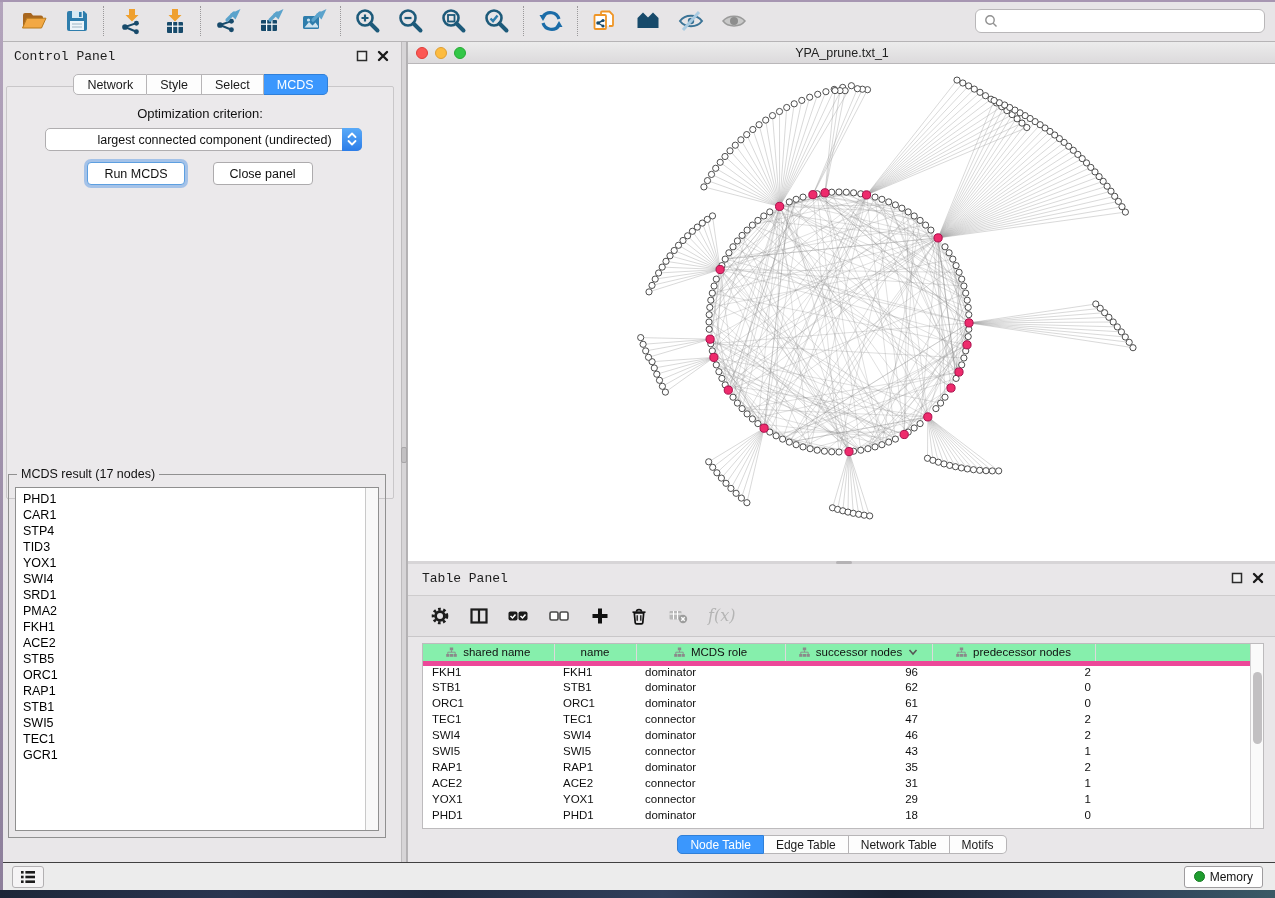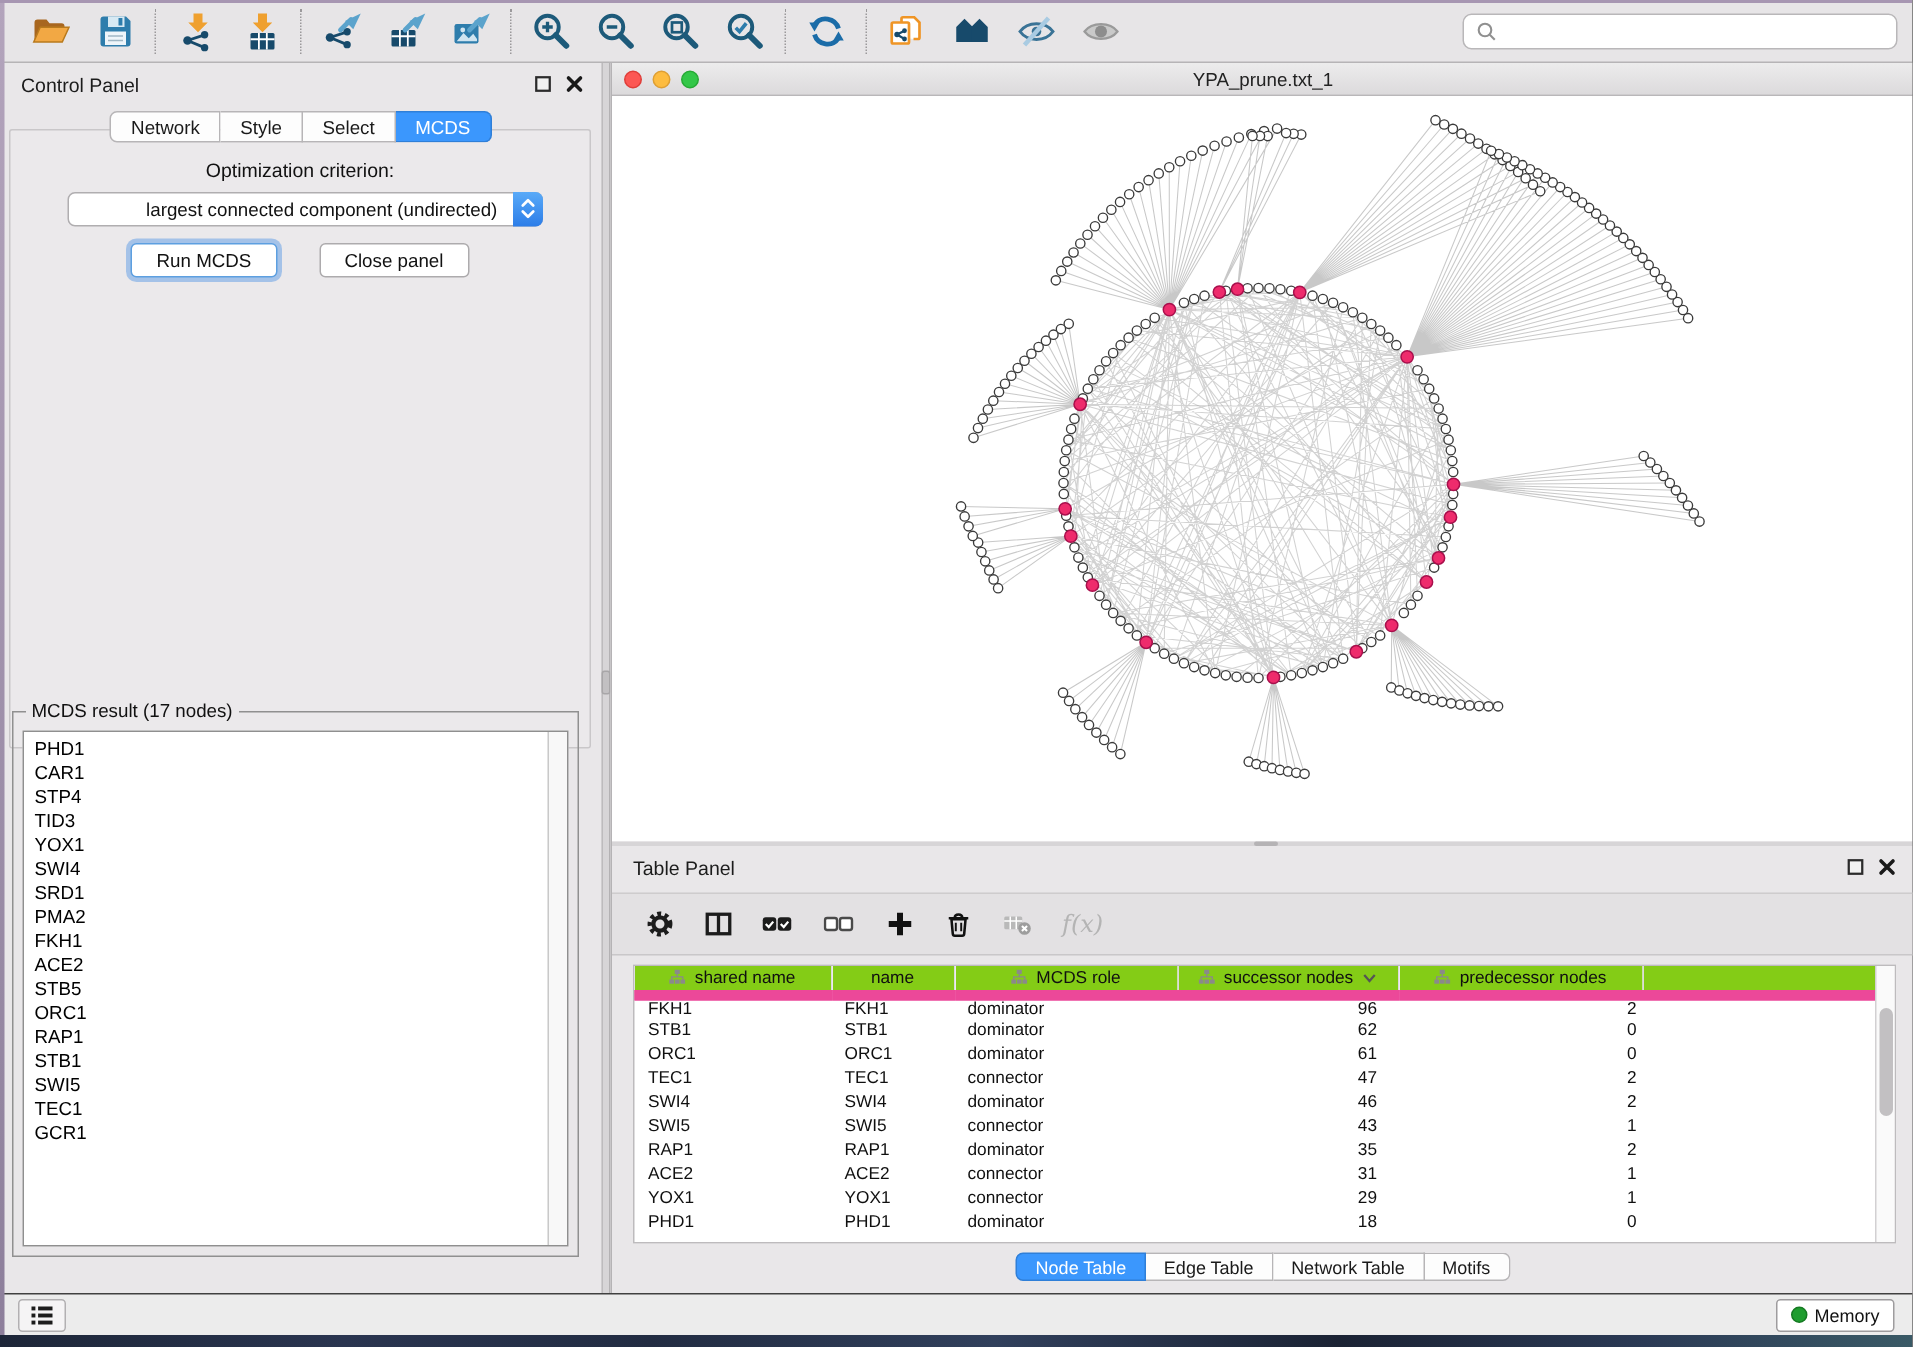--- a/index.html
+++ b/index.html
@@ -13,21 +13,21 @@
 
   
   #toolbar { position:absolute; left:0; top:0; width:1275px; height:42px; background:#e7e5e7; border-bottom:1px solid #b6b4b6; display:flex; align-items:center; padding:0 10px 0 12px; }
   .tb-btn { width:43px; height:36px; display:flex; align-items:center; justify-content:center; flex:0 0 auto; border-radius:4px; }
   .tb-sep { width:1px; height:30px; border-left:1px dotted #9b999b; margin:0 5px; flex:0 0 auto; }
   #search-wrap { margin-left:auto; display:flex; align-items:center; background:#fff; border:1px solid #b9b7b9; border-radius:6px; width:290px; height:24px; padding:0 8px; }
   #search-wrap svg { flex:0 0 auto; margin-right:6px; }
   #search-input { border:none; outline:none; flex:1; font:12px "Liberation Sans",sans-serif; background:transparent; }
 
   
-  .panel-header { position:absolute; left:0; right:0; top:0; height:28px; display:flex; align-items:center; padding:0 12px 0 14px; font-size:13px; color:#1c1c1c; }
+  .panel-header { position:absolute; left:0; right:0; top:0; height:28px; display:flex; align-items:center; padding:0 12px 0 14px; font-size:13px; color:#1c1c1c;font-family:Liberation Mono, monospace; }
   .ph-btns { margin-left:auto; display:flex; align-items:center; gap:9px; }
   .ph-btns span { display:flex; }
 
   
   .seg-tabs { display:flex; height:21px; }
   .seg { display:flex; align-items:center; justify-content:center; padding:0 13px; font-size:12.5px; color:#1a1a1a; background:#fdfdfd; border:1px solid #b7b5b7; border-left:none; }
   .seg:first-child { border-left:1px solid #b7b5b7; border-radius:5px 0 0 5px; }
   .seg:last-child { border-radius:0 5px 5px 0; }
   .seg.active { background:#3b97fd; color:#fff; border-color:#2f7fd8; }
 
@@ -66,21 +66,21 @@
   .win-title { position:absolute; left:0; right:0; text-align:center; font-size:12.5px; color:#222; }
   #net-canvas-wrap { position:absolute; left:0; top:22px; width:868px; height:497px; background:#fff; }
 
   
   #table-panel { position:absolute; left:0; top:522px; width:868px; height:298px; background:#e9e7e9; }
   .tp-toolbar { position:absolute; left:0; right:0; top:31px; height:42px; background:#e3e1e3; border-top:1px solid #cecccd; border-bottom:1px solid #c9c7c9; display:flex; align-items:center; padding-left:22px; gap:19px; }
   .tpi { display:flex; align-items:center; justify-content:center; height:30px; }
   .tablewrap { position:absolute; left:14px; right:12px; top:79px; height:186px; background:#fff; border:1px solid #bdbbbd; }
   table { border-collapse:collapse; table-layout:fixed; width:828px; }
   th,td { font-weight:normal; font-size:11.5px; color:#101010; height:16px; padding:0; white-space:nowrap; overflow:hidden; }
-  thead th { height:19px; background:#84cc16; border-bottom:7px solid #ec4899; border-right:1px solid #dcdadc; }
+  thead th { height:19px; background:#86efac; border-bottom:5px solid #ec4899; border-right:1px solid #dcdadc; }
   .hcell { display:flex; align-items:center; justify-content:center; gap:6px; padding:0 4px; }
   td.txt { padding-left:9px; text-align:left; }
   td.num { text-align:right; padding-right:14px; }
   td.num2 { text-align:right; padding-right:4px; }
   .tscroll { position:absolute; right:0; top:0; bottom:0; width:13px; background:#fafafa; border-left:1px solid #d2d0d2; }
   .tthumb { position:absolute; left:1.5px; top:28px; width:9px; height:72px; background:#c2c0c2; border-radius:5px; }
   #tp-tabs { position:absolute; left:0; right:0; top:271px; justify-content:center; height:19px; }
   #tp-tabs .seg { font-size:12px; padding:0 12px; }
 
   

